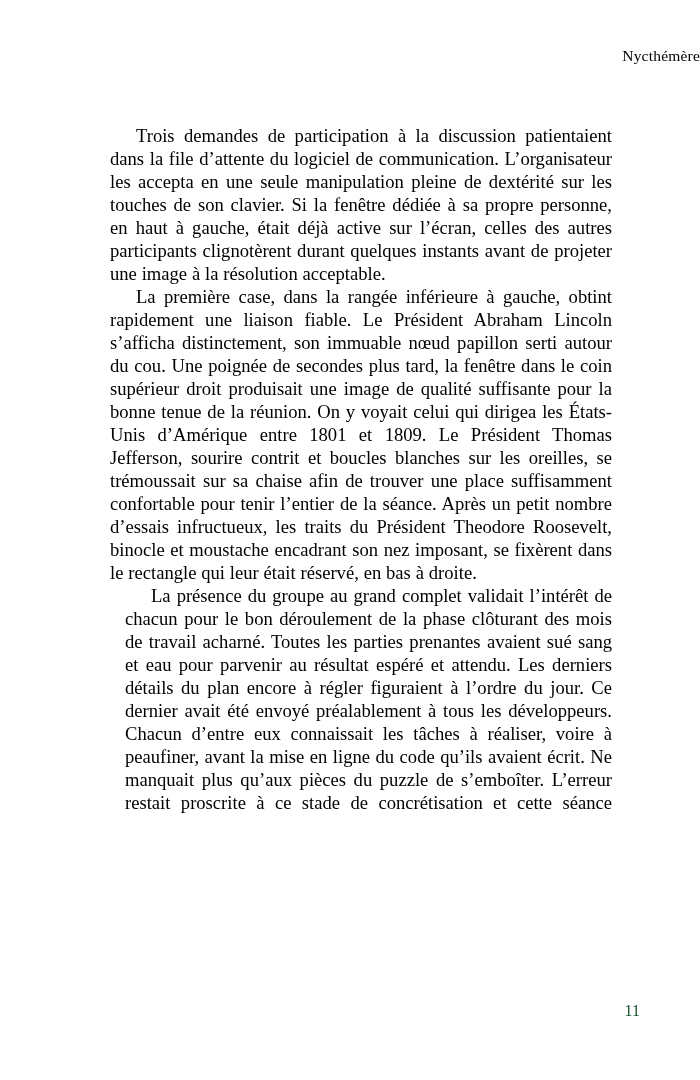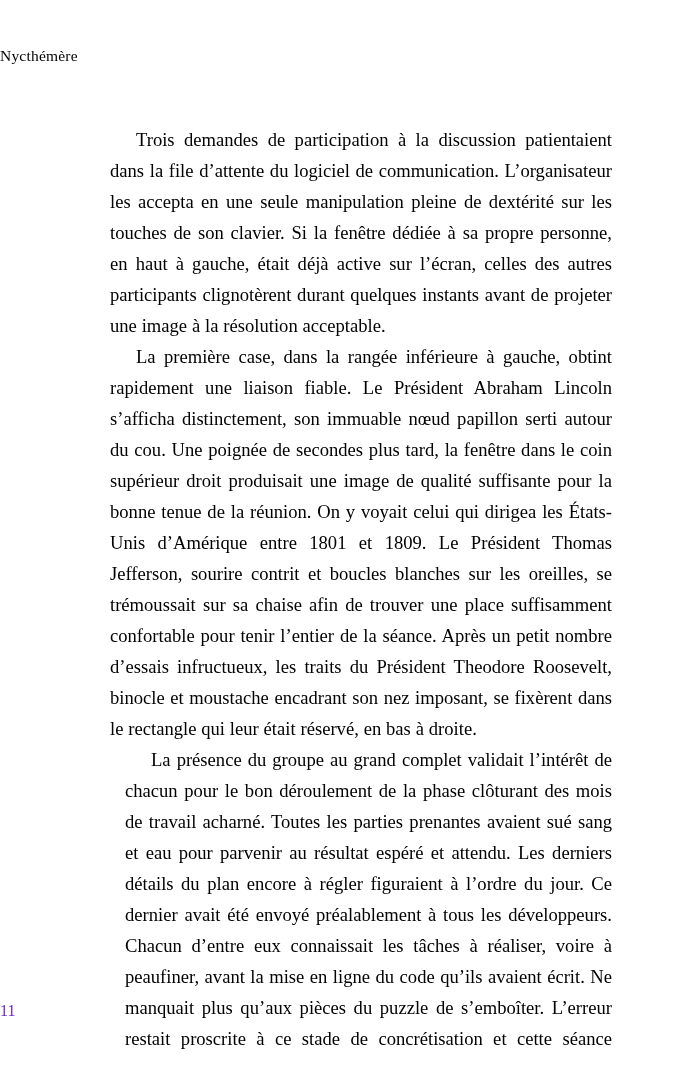--- a/index.html
+++ b/index.html
@@ -24,41 +24,41 @@
     background: #ffffff;
     overflow: hidden;
   }
 
   
   .running-head {
     position: absolute;
     top: 48px;
     left: 0;
     width: 700px;
-    text-align: left;
+    text-align: right;
     font-size: 15.5px;
     letter-spacing: 0.2px;
     line-height: 1;
     color: #000;
   }
 
   
   .textblock {
     position: absolute;
     top: 124px;
     left: 110px;
     width: 502px;
   }
 
   .para {
     margin: 0;
     text-align: justify;
     text-justify: inter-word;
     font-size: 18.6px;
-    line-height: 31px;
+    line-height: 23px;
     text-indent: 26px;
     hyphens: none;
     -webkit-hyphens: none;
     word-spacing: 0.2px;
   }
 
   
   .para:last-child {
     text-align-last: left;
   }
@@ -68,24 +68,24 @@
     text-align-last: justify;
     margin-left: 15px;
   }
 
   
   .folio {
     position: absolute;
     top: 1003px;
     left: 0;
     width: 640px;
-    text-align: left;
+    text-align: right;
     font-size: 16px;
     line-height: 1;
-    color: #6d28d9;
+    color: #14532d;
   }
 </style>
 </head>
 <body>
 
 <div class="page">
 
   <div class="running-head">Nycthémère</div>
 
   <div class="textblock">

